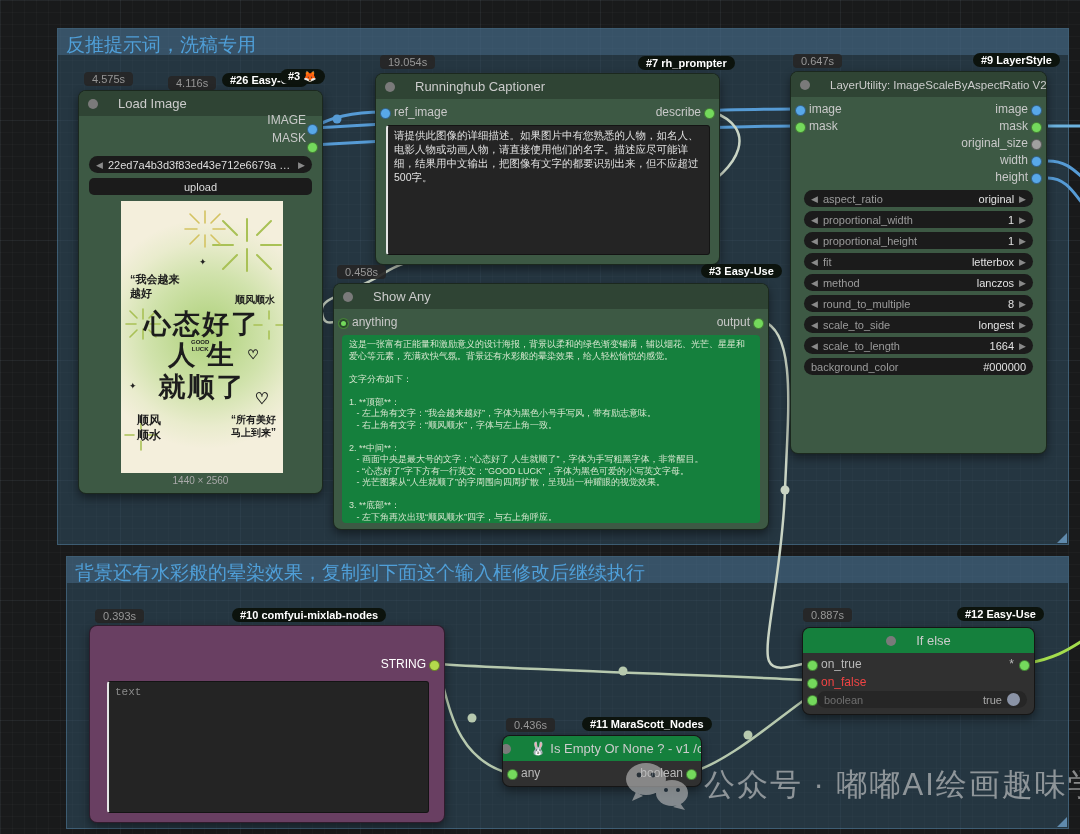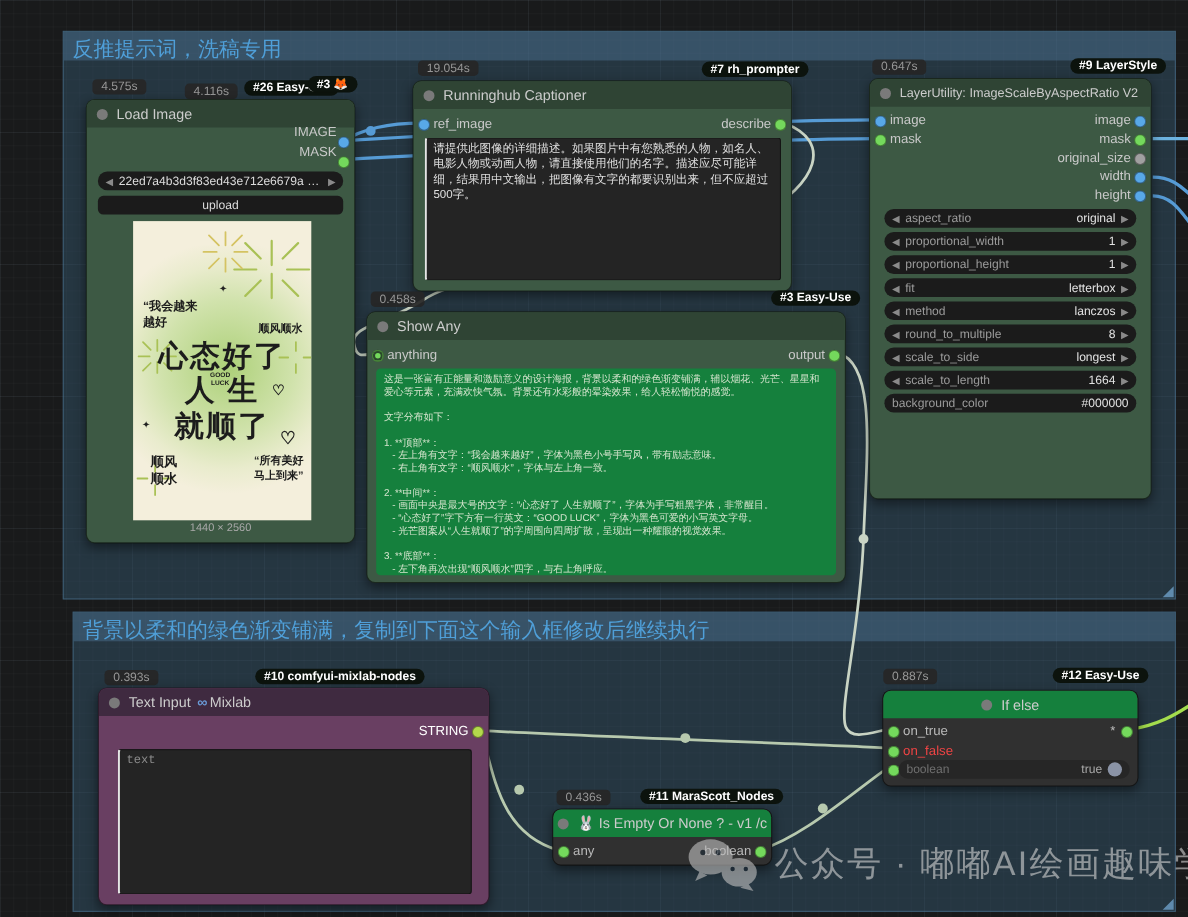--- a/index.html
+++ b/index.html
@@ -16,21 +16,21 @@
   }
   .group{position:absolute;border:1px solid rgba(90,140,175,.45);background:rgba(56,92,120,.42);}
   .group-band{position:absolute;left:0;top:0;right:0;height:26px;background:rgba(88,130,165,.38);}
   .group-title{position:absolute;left:8px;top:3px;font-size:19px;font-weight:500;color:#4f9fd8;white-space:nowrap;}
   .group-resize{position:absolute;right:1px;bottom:1px;width:0;height:0;border-left:10px solid transparent;border-bottom:10px solid rgba(110,160,200,.8);}
 
   .node{position:absolute;border-radius:8px;border:1px solid rgba(0,0,0,.55);box-shadow:0 4px 10px rgba(0,0,0,.45);}
   .n-green{background:#3d5944;}
   .n-dark{background:#303030;}
   .n-purple{background:#693f62;}
-  .node-header{height:25px;border-radius:7px 7px 0 0;display:flex;align-items:center;gap:8px;padding:0 9px;font-size:13px;color:#cccccc;white-space:nowrap;overflow:hidden;}
+  .node-header{height:25px;border-radius:7px 7px 0 0;display:flex;align-items:center;gap:20px;padding:0 9px;font-size:13px;color:#cccccc;white-space:nowrap;overflow:hidden;}
   .n-green .node-header{background:#2f4434;}
   .n-dark .node-header{background:#15803d;justify-content:center;}
   .n-purple .node-header{background:#3f2a40;}
   .cdot{width:10px;height:10px;border-radius:50%;background:#7a7a7a;flex:0 0 auto;}
 
   .slot{position:absolute;font-size:12px;color:#c9c9c9;white-space:nowrap;}
   .slot.right{text-align:right;}
   .pdot{position:absolute;width:9px;height:9px;border-radius:50%;border:1px solid rgba(0,0,0,.4);}
   .d-blue{background:#58a8e8;} .d-green{background:#74d95c;} .d-gray{background:#a0a0a0;} .d-lime{background:#b3d94c;}
 
@@ -69,21 +69,21 @@
 <div id="canvas">
 
   <div class="group" style="left:57px;top:28px;width:1010px;height:515px;">
     <div class="group-band"></div>
     <div class="group-title">反推提示词，洗稿专用</div>
     <div class="group-resize"></div>
   </div>
 
   <div class="group" style="left:66px;top:556px;width:1001px;height:271px;">
     <div class="group-band"></div>
-    <div class="group-title">背景以柔和的绿色渐变铺满，复制到下面这个输入框修改后继续执行</div>
+    <div class="group-title">背景还有水彩般的晕染效果，复制到下面这个输入框修改后继续执行</div>
     <div class="group-resize"></div>
   </div>
 
   <svg class="wires" width="1080" height="834">
 
     <path d="M313,128 C330,117 352,112 383,112" stroke="#569bd5" stroke-width="3" fill="none"></path>
     <circle cx="337" cy="119" r="4.5" fill="#569bd5"></circle>
 
     <path d="M313,128 C420,121 700,109 797,109" stroke="#569bd5" stroke-width="3" fill="none"></path>
 
@@ -287,26 +287,20 @@
     <div class="widget" style="left:13px;top:286px;width:215px;">
         <span class="wlabel">background_color</span>
         <span class="wval">#000000</span>
       </div>
   </div>
 
   <div class="timing" style="left:95px;top:609px;">0.393s</div>
   <div class="idbadge" style="left:232px;top:608px;">#10 comfyui-mixlab-nodes</div>
 
   <div class="node n-purple" style="left:89px;top:625px;width:354px;height:196px;">
-    <div class="node-header">
-      <span class="cdot"></span>
-      <span>Text Input</span>
-      <span style="color:#6a9bd8;font-weight:bold;margin-left:-2px;">∞</span>
-      <span style="margin-left:-6px;">Mixlab</span>
-    </div>
     <div class="slot right" style="right:18px;top:31px;width:80px;color:#fff;">STRING</div>
     <span class="pdot d-lime" style="right:4px;top:34px;"></span>
     <div class="ta" style="left:17px;top:55px;width:307px;height:124px;color:#8a8a8a;font-family:'Liberation Mono',monospace;font-size:11px;">text</div>
   </div>
 
   <div class="timing" style="left:506px;top:718px;">0.436s</div>
   <div class="idbadge" style="left:582px;top:717px;">#11 MaraScott_Nodes</div>
 
   <div class="node n-dark" style="left:502px;top:735px;width:198px;height:50px;">
     <div class="node-header">

